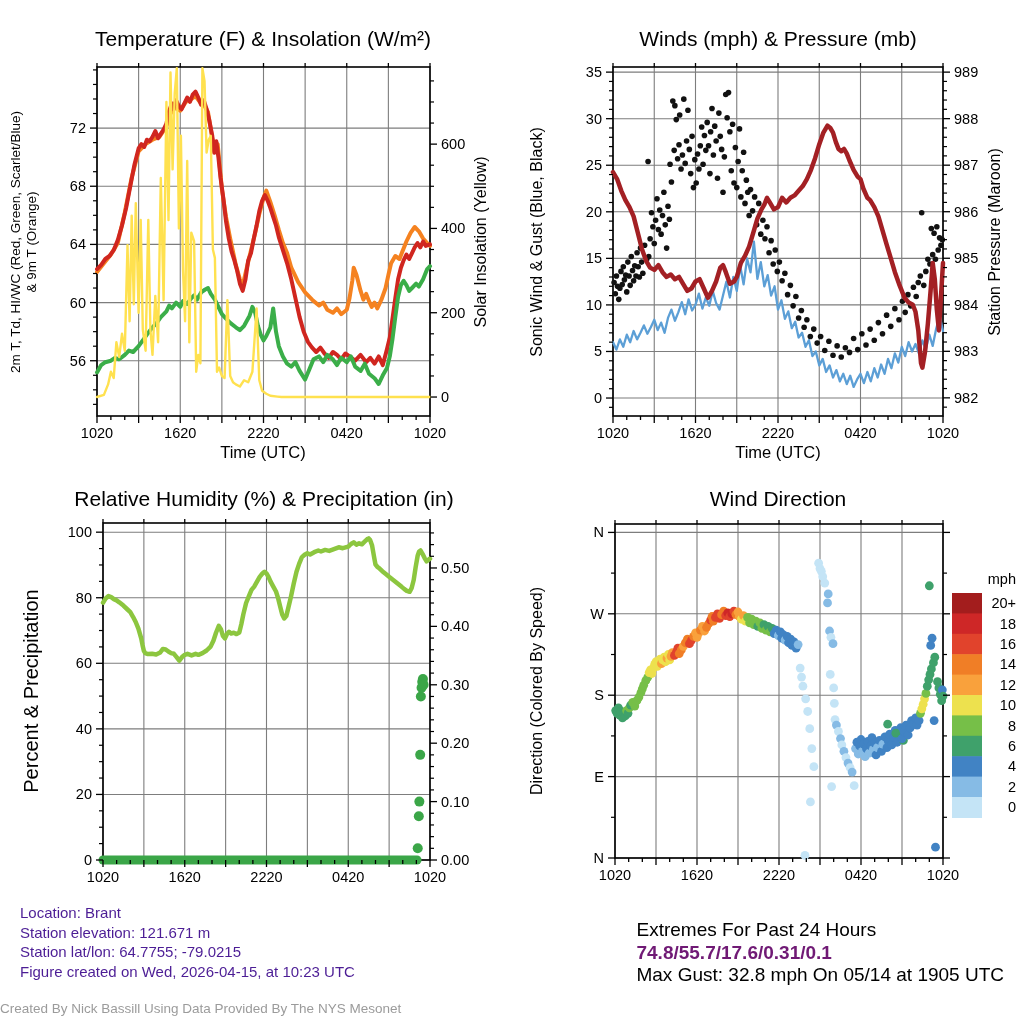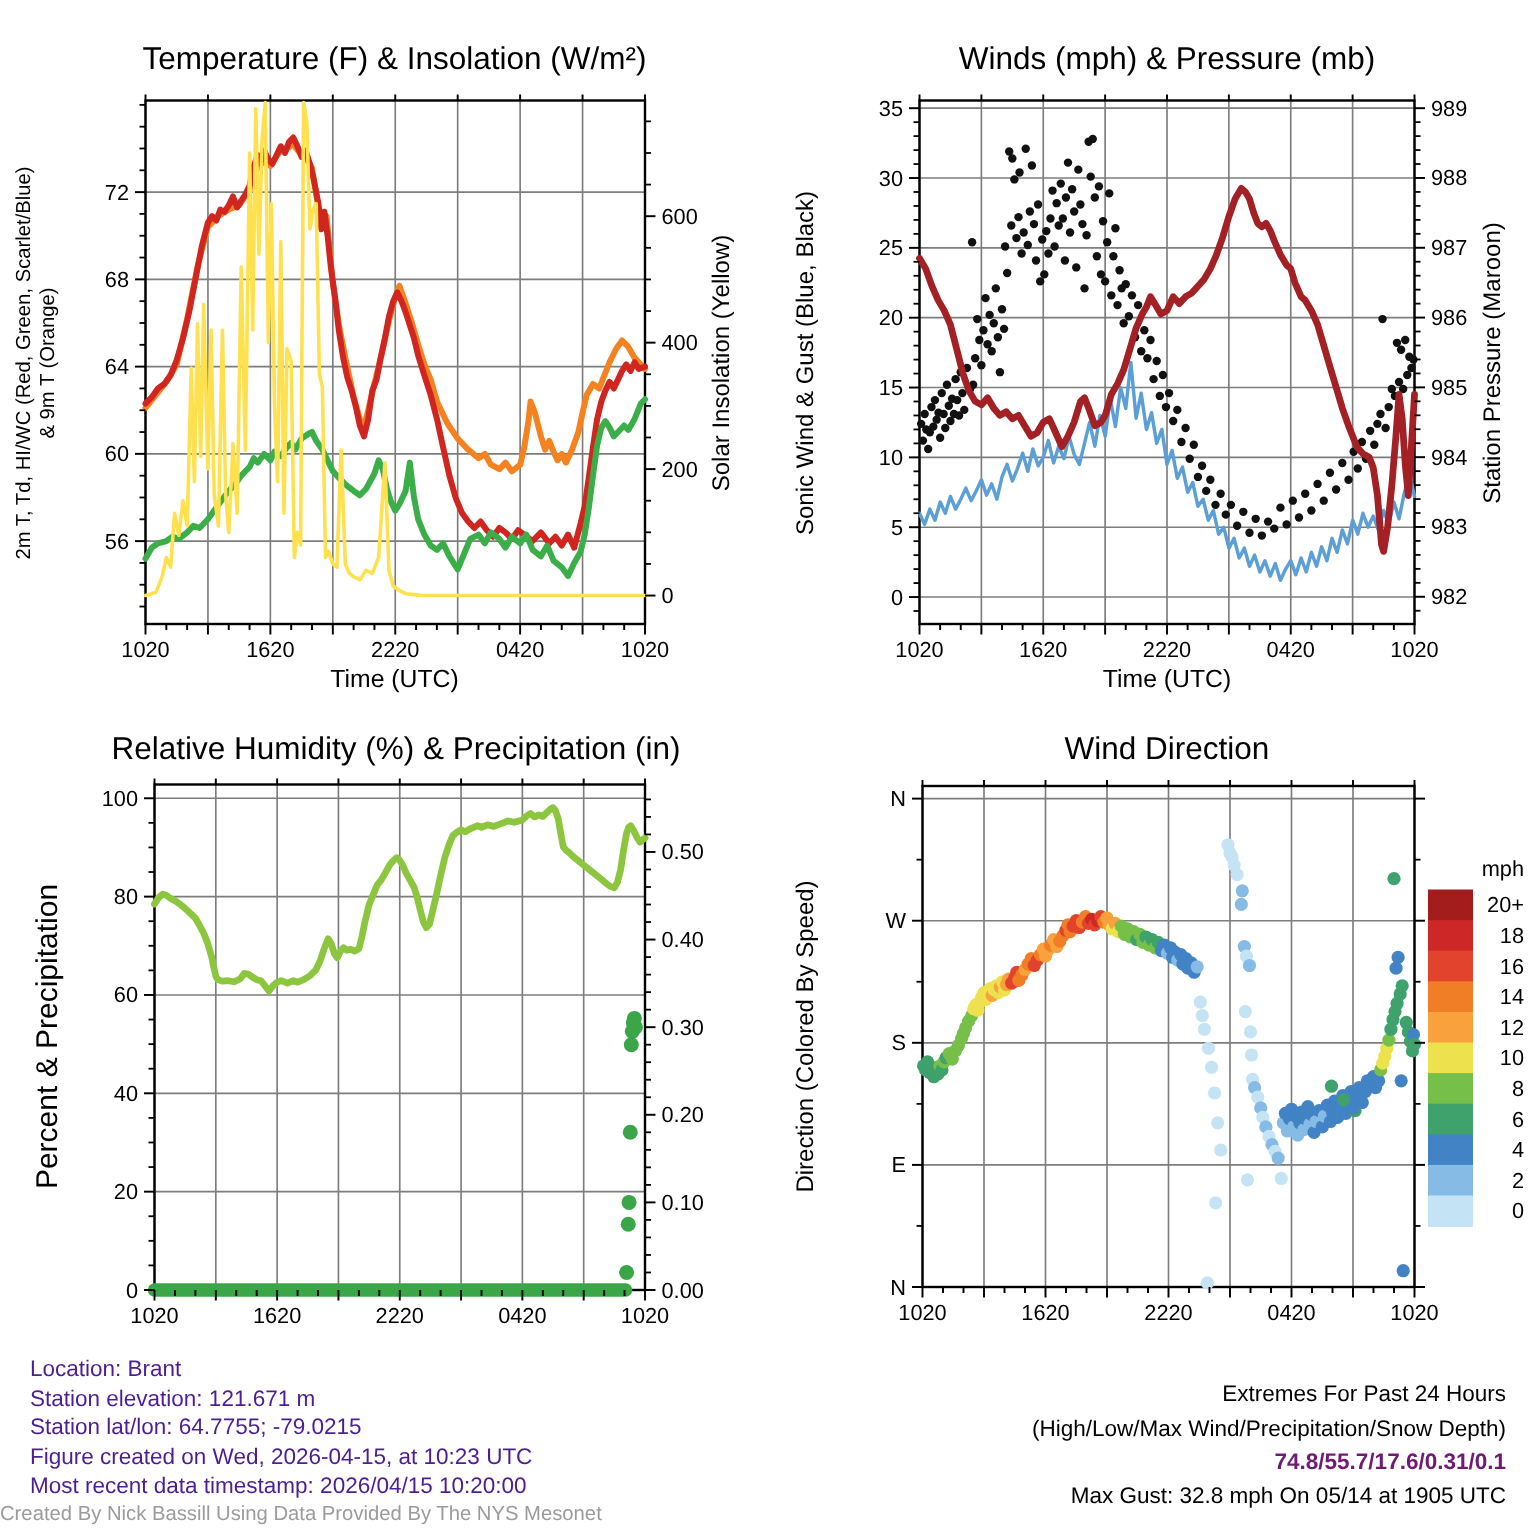--- a/index.html
+++ b/index.html
@@ -6,21 +6,21 @@
   body{width:1024px;height:1024px;position:relative;font-family:"Liberation Sans",sans-serif;overflow:hidden;}
   svg{position:absolute;overflow:visible;}
   svg text{fill:#000;font-family:"Liberation Sans",sans-serif;}
   .title{font-size:21px;text-anchor:middle;}
   .alabel{font-size:16px;text-anchor:middle;}
   .alabel-sm{font-size:13.5px;text-anchor:middle;}
   .alabel-lg{font-size:20px;text-anchor:middle;}
   .xlabel{font-size:16.5px;text-anchor:middle;}
   .legend-title{font-size:14.5px;text-anchor:end;}
   .footer-left{position:absolute;left:20px;top:903px;font-size:15px;line-height:19.5px;color:#4c1d95;}
-  .footer-right{position:absolute;right:20px;top:919px;font-size:15px;line-height:22.5px;text-align:right;color:#000;}
+  .footer-right{position:absolute;right:20px;top:919px;font-size:19px;line-height:22.5px;color:#000;}
   .footer-right .vals{font-weight:bold;}
   .footer-credit{position:absolute;left:0;top:1001px;width:100%;text-align:left;font-size:13.5px;color:#9b9b9b;}
 </style>
 </head>
 <body>
 
 <svg style="left:0;top:0" width="512" height="480" viewBox="0 0 512 480">
   <text class="title" x="263" y="46">Temperature (F) &amp; Insolation (W/m²)</text>
   <text class="alabel-sm" transform="translate(20,242) rotate(-90)">2m T, Td, HI/WC (Red, Green, Scarlet/Blue)</text>
   <text class="alabel-sm" transform="translate(36,242) rotate(-90)">&amp; 9m T (Orange)</text>
@@ -914,23 +914,21 @@
       <rect x="440" y="317" width="30" height="21" fill="#C4E4F6"></rect>
       <text x="504" y="332.2" text-anchor="end" font-size="14.5">0</text>
     </g>
 </svg>
 
 <div class="footer-left">
   <div>Location: Brant</div>
   <div>Station elevation: 121.671 m</div>
   <div>Station lat/lon: 64.7755; -79.0215</div>
   <div>Figure created on Wed, 2026-04-15, at 10:23 UTC</div>
-  <div>Most recent data timestamp: 2026/04/15 10:20:00</div>
 </div>
 
 <div class="footer-right">
   <div>Extremes For Past 24 Hours</div>
-  <div>(High/Low/Max Wind/Precipitation/Snow Depth)</div>
   <div class="vals" style="color: #701a75;">74.8/55.7/17.6/0.31/0.1</div>
   <div>Max Gust: 32.8 mph On 05/14 at 1905 UTC</div>
 </div>
 
 <div class="footer-credit">Created By Nick Bassill Using Data Provided By The NYS Mesonet</div>
 
 </body></html>

